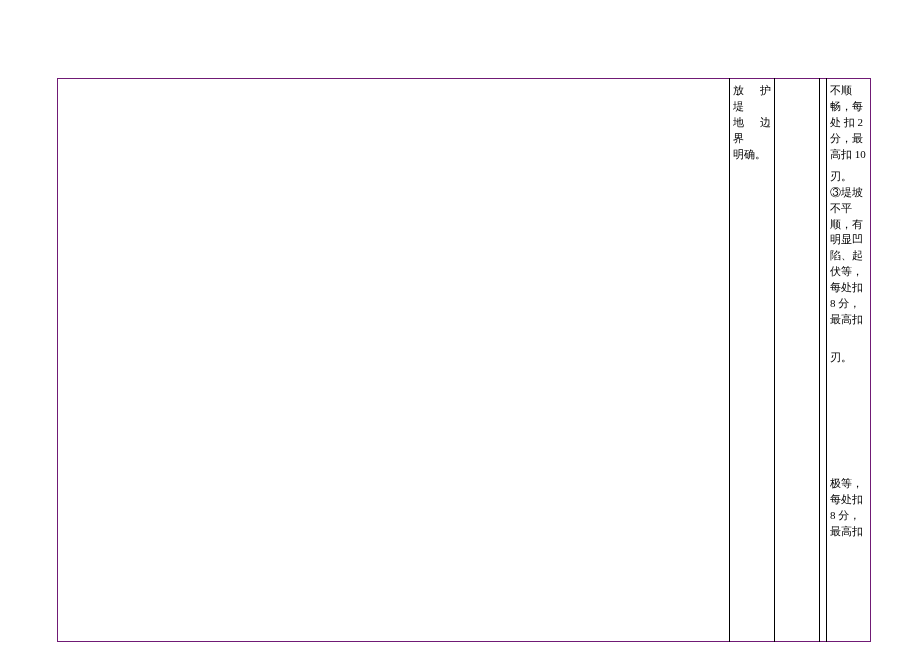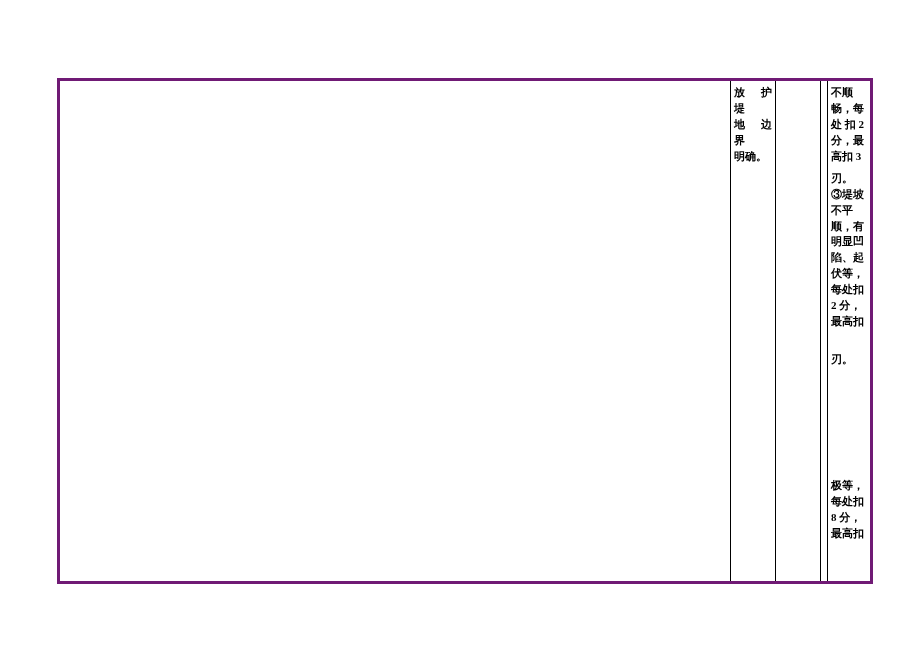--- a/index.html
+++ b/index.html
@@ -16,25 +16,24 @@
   .page {
     position: relative;
     width: 920px;
     height: 651px;
   }
   .tbl {
     position: absolute;
     left: 57px;
     top: 78px;
     width: 813px;
-    height: 506px;
-    border: 3px solid #701a75;
+    height: 564px;
+    border: 1px solid #701a75;
     border-collapse: collapse;
     table-layout: fixed;
-    font-weight: bold;
   }
   .tbl td {
     border-left: 1px solid #000;
     vertical-align: top;
     padding: 4px 3px;
     box-sizing: border-box;
     overflow: hidden;
   }
   .tbl td:first-child {
     border-left: none;
@@ -79,24 +78,24 @@
             <div>明确。</div>
           </div>
         </td>
 
         <td></td>
 
         <td></td>
 
         <td>
           <div class="cell-text">
-            <div>不顺畅，每 处 扣 2 分，最高扣 3</div>
+            <div>不顺畅，每 处 扣 2 分，最高扣 10</div>
             <div class="para-gap"></div>
             <div>刃。</div>
-            <div>③堤坡不平顺，有明显凹陷、起伏等，每处扣 2 分，最高扣</div>
+            <div>③堤坡不平顺，有明显凹陷、起伏等，每处扣 8 分，最高扣</div>
             <div style="height:22px"></div>
             <div>刃。</div>
             <div style="height:110px"></div>
             <div>极等，每处扣 8 分，最高扣</div>
           </div>
         </td>
       </tr>
     </tbody>
   </table>
 

